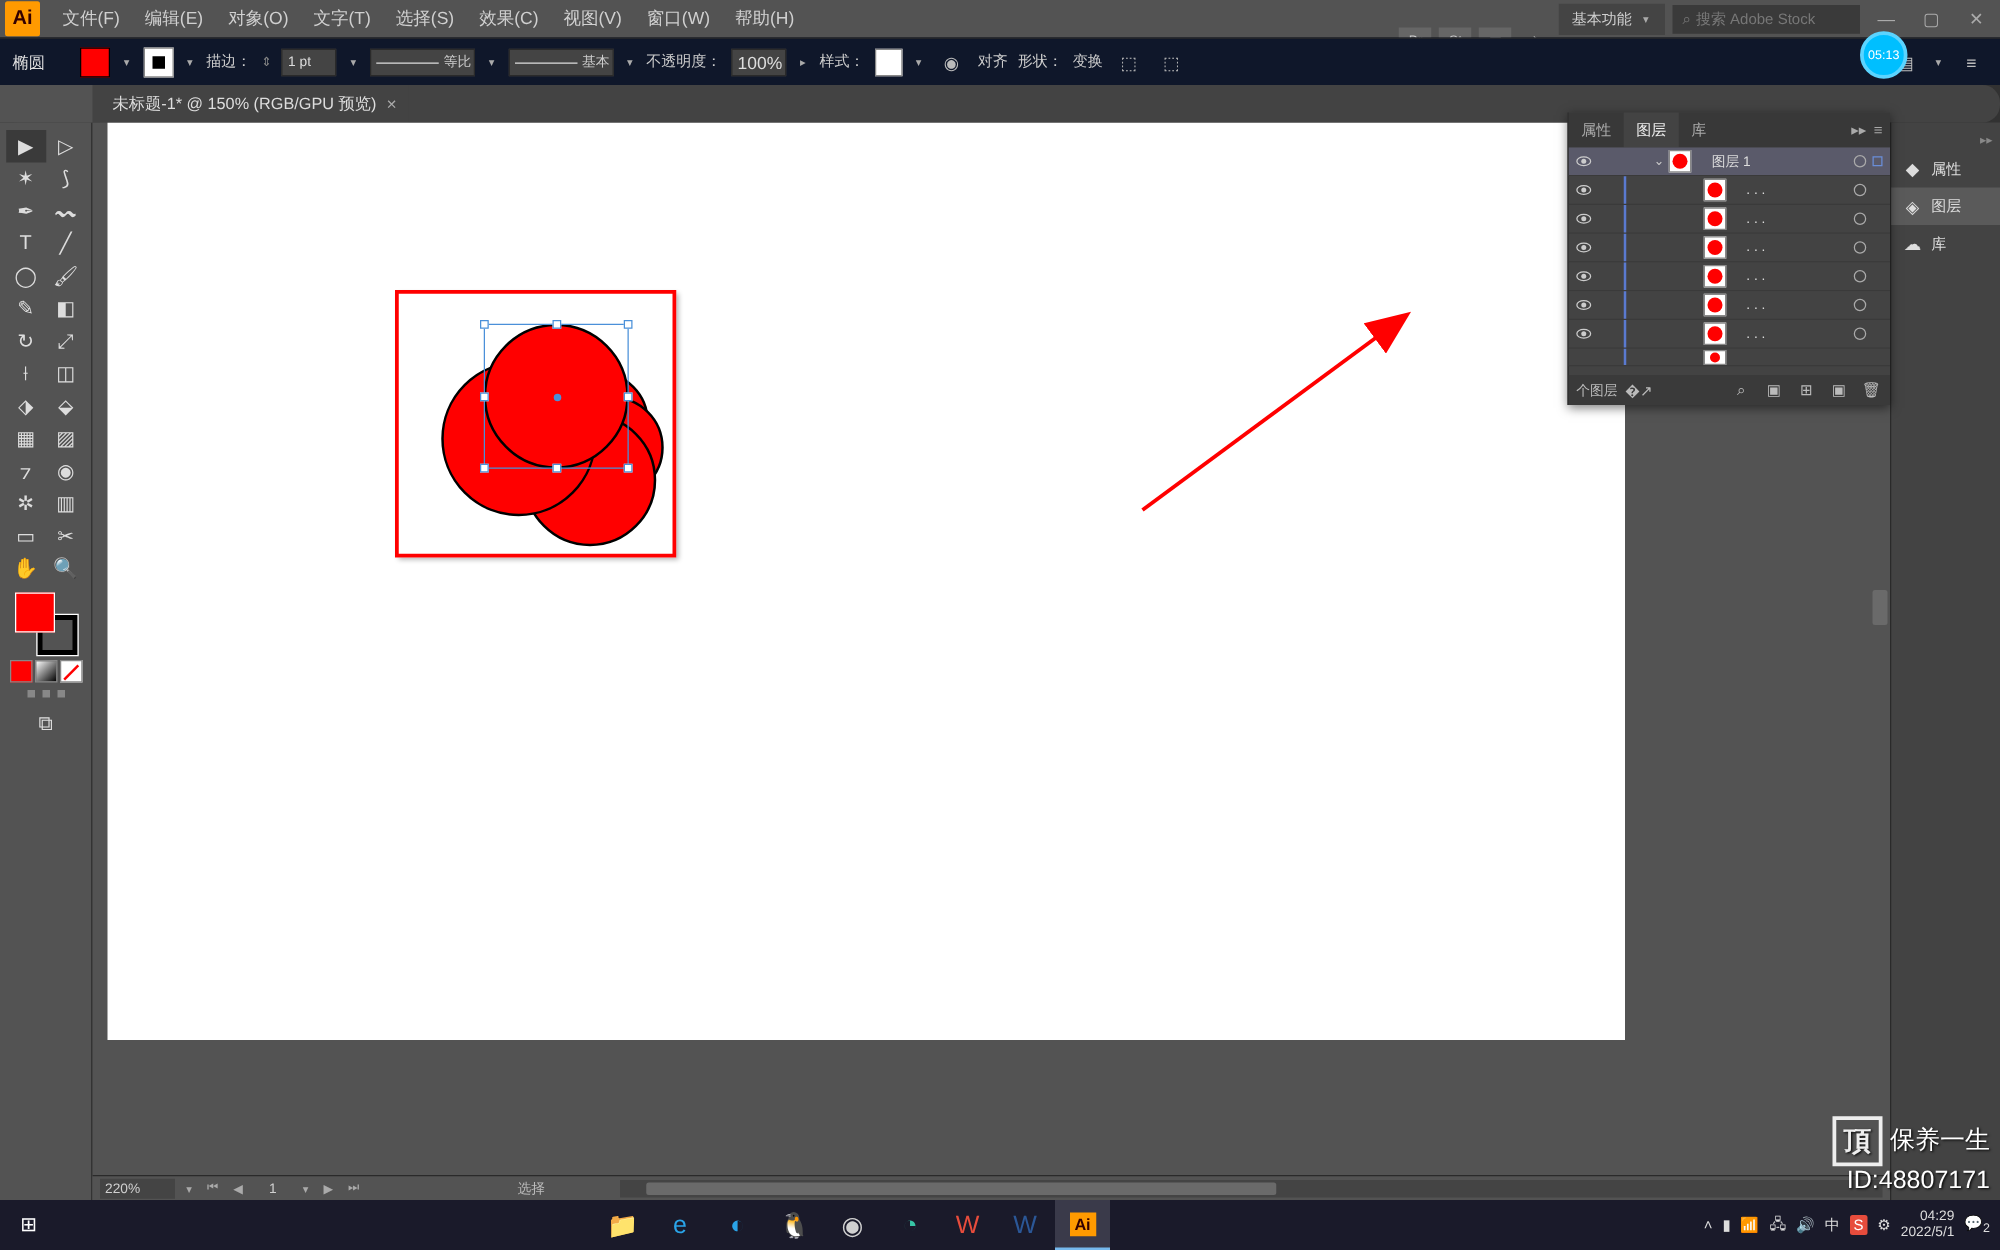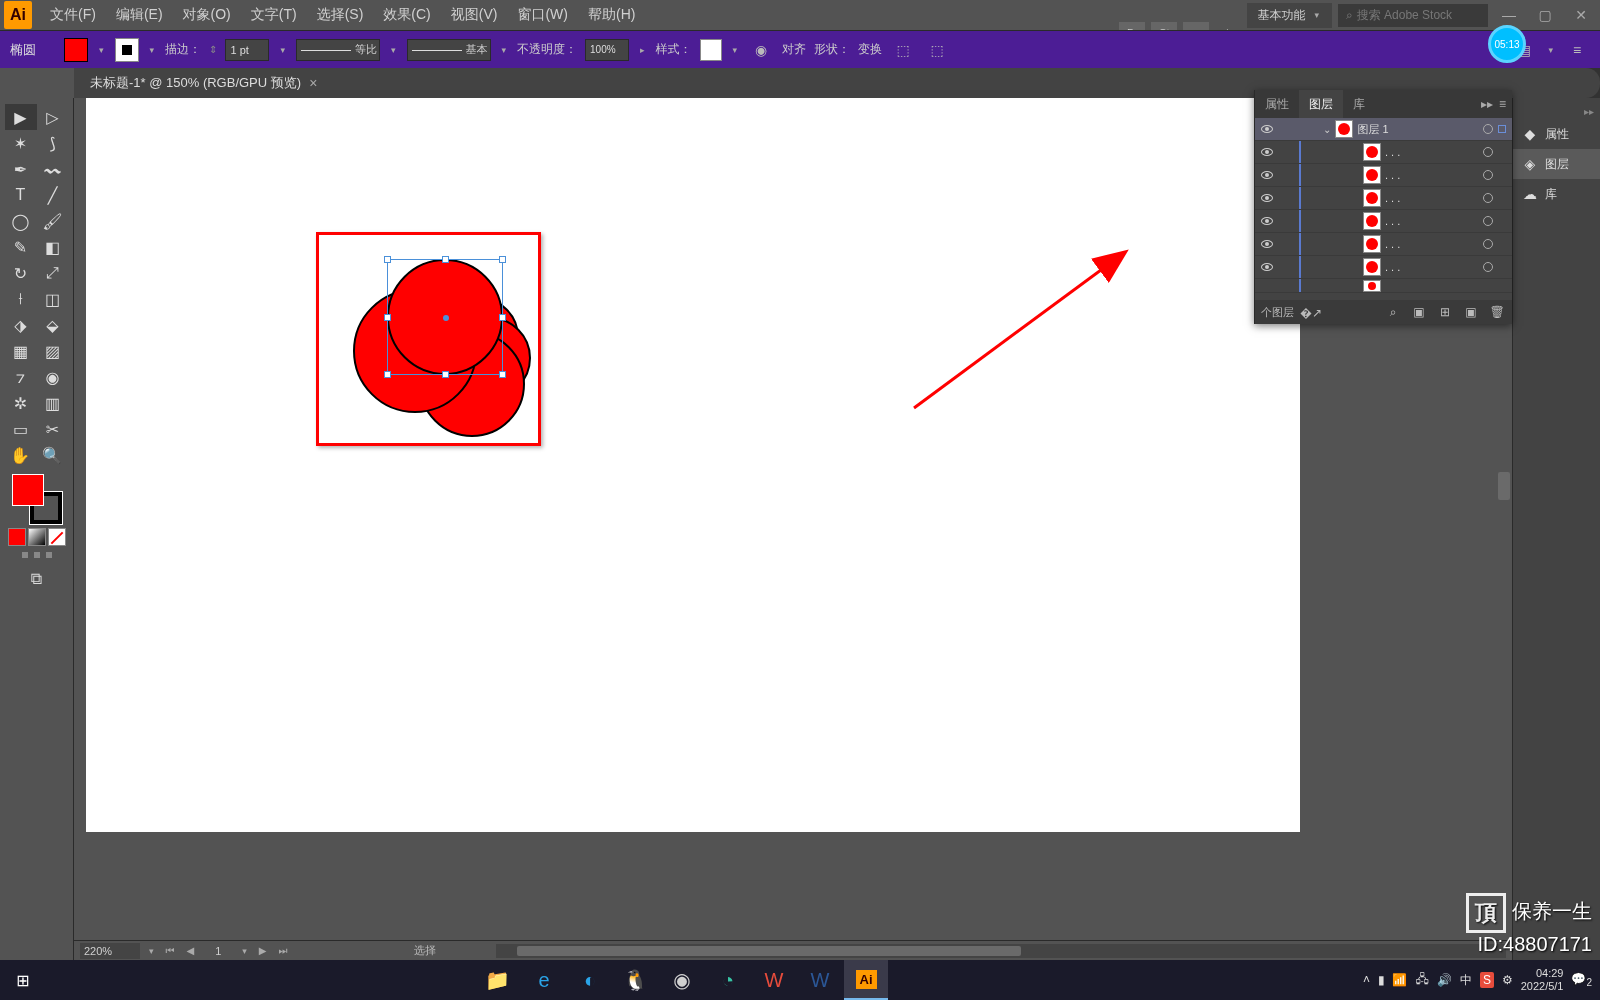--- a/index.html
+++ b/index.html
@@ -9,30 +9,30 @@
   .menubar { height: 30px; background: #535353; display: flex; align-items: center; padding: 0 4px; }
   .app-icon { width: 28px; height: 28px; background: #ff9a00; color: #330000; display: flex; align-items: center; justify-content: center; font-weight: bold; font-size: 16px; margin-right: 8px; border-radius: 2px; }
   .menu-item { padding: 6px 10px; cursor: pointer; font-size: 14px; }
   .menubar-right { margin-left: auto; display: flex; align-items: center; gap: 6px; }
   .small-icon-btn { width: 26px; height: 22px; background: #666; display: flex; align-items: center; justify-content: center; font-size: 11px; color: #ccc; margin-top: 36px; }
   .workspace-dd { background: #444; padding: 4px 10px; font-size: 12px; display: flex; align-items: center; gap: 6px; }
   .search-stock { background: #3a3a3a; padding: 3px 8px; color: #777; width: 150px; display: flex; align-items: center; gap: 4px; font-size: 12px; }
   .win-btn { width: 30px; height: 22px; display: flex; align-items: center; justify-content: center; font-size: 14px; color: #aaa; }
   
   
-  .controlbar { height: 38px; background: #4c1d95; border-top: 1px solid #2a2a2a; display: flex; align-items: center; padding: 13px 10px; gap: 8px; position: relative; }
+  .controlbar { height: 38px; background: #0f172a; border-top: 1px solid #2a2a2a; display: flex; align-items: center; padding: 13px 10px; gap: 8px; position: relative; }
   .tool-label { font-size: 13px; color: #ddd; margin-right: 20px; }
   .fill-swatch { width: 24px; height: 24px; background: #ff0000; border: 1px solid #000; }
   .dd-arrow { font-size: 9px; padding: 0 3px; color: #aaa; }
   .ctrl-label { font-size: 12px; color: #ccc; }
   .pt-input { width: 44px; height: 22px; background: #444; color: #ddd; border: 1px solid #2a2a2a; padding: 0 4px; font-size: 11px; display: flex; align-items: center; }
   .line-preview { width: 84px; height: 22px; background: #444; border: 1px solid #2a2a2a; display: flex; align-items: center; position: relative; }
   .line-preview::before { content:""; position:absolute; left:4px; right:28px; top:50%; height:1px; background:#ddd; }
   .line-preview-txt { margin-left: auto; font-size: 11px; padding-right: 2px; color: #ccc; }
-  .opacity-input { width: 44px; height: 22px; background: #444; border: 1px solid #2a2a2a; color: #ddd; font-size: 10px; display:flex; align-items:center; padding:0 4px; }
+  .opacity-input { width: 44px; height: 22px; background: #444; border: 1px solid #2a2a2a; color: #ddd; font-size: 14px; display:flex; align-items:center; padding:0 4px; }
   .style-swatch { width: 22px; height: 22px; background: #fff; border: 1px solid #888; }
   .ctrl-icon { width: 26px; height: 22px; display: flex; align-items: center; justify-content: center; font-size: 14px; color: #bbb; }
   .timer-badge { position: absolute; right: 74px; top: -6px; width: 38px; height: 38px; border-radius: 50%; background: #00bfff; color: #fff; display: flex; align-items: center; justify-content: center; font-size: 10px; font-weight: normal; border: 3px solid #5bd4ff; z-index: 100; }
   
   
   .tabbar { height: 30px; background: #434343; display: flex; align-items: center; padding-left: 80px; border-radius: 14px; }
   .doc-tab { height: 30px; display: flex; align-items: center; padding: 0 10px; background: #434343; color: #ddd; font-size: 13px; gap: 8px; }
   .close-tab { font-size: 14px; color: #aaa; }
   
   
@@ -76,21 +76,21 @@
   .layer-row { height: 23px; display: flex; align-items: center; background: #434343; border-bottom: 1px solid #3a3a3a; }
   .layer-row.main { background: #5a5a6a; }
   .vis-col { width: 24px; display: flex; align-items: center; justify-content: center; }
   .eye { width: 12px; height: 8px; border: 1px solid #ccc; border-radius: 50%; position: relative; }
   .eye::after { content:""; position:absolute; top:1px; left:3px; width:4px; height:4px; background:#ccc; border-radius:50%; }
   .lock-col { width: 20px; }
   .indent-col { flex-shrink: 0; }
   .expand-arrow { font-size: 10px; color: #ccc; padding: 0 4px; }
   .layer-thumb { width: 18px; height: 18px; background: #fff; border: 1px solid #888; display: flex; align-items: center; justify-content: center; flex-shrink: 0; }
   .layer-thumb-circle { width: 12px; height: 12px; background: #ff0000; border-radius: 50%; }
-  .layer-name { font-size: 11px; color: #ddd; margin-left: 4px; flex: 1; white-space: nowrap; overflow: hidden; }
+  .layer-name { font-size: 11px; color: #ddd; margin-left: 16px; flex: 1; white-space: nowrap; overflow: hidden; }
   .target-col { width: 20px; display: flex; align-items: center; justify-content: center; }
   .target-ring { width: 10px; height: 10px; border: 1px solid #aaa; border-radius: 50%; }
   .sel-col { width: 14px; }
   .sel-ind { width: 8px; height: 8px; border: 1px solid #6a8ed9; }
   .panel-footer { height: 24px; background: #3a3a3a; display: flex; align-items: center; padding: 0 6px; gap: 8px; font-size: 11px; color: #bbb; margin-top: auto; }
   .pf-icon { width: 18px; height: 16px; display: flex; align-items: center; justify-content: center; font-size: 12px; }
   
   .dock { width: 88px; background: #434343; border-left: 1px solid #2a2a2a; padding-top: 6px; }
   .dock-item { height: 30px; display: flex; align-items: center; padding: 0 8px; gap: 6px; font-size: 12px; color: #ddd; }
   .dock-item.active { background: #5a5a5a; }

